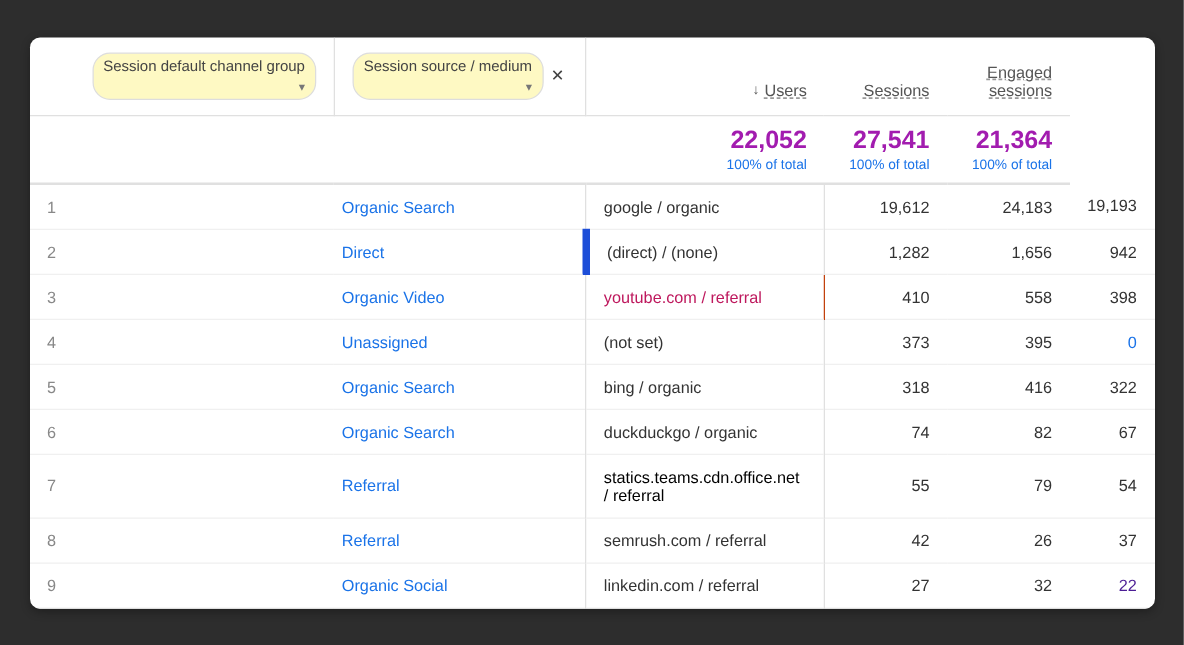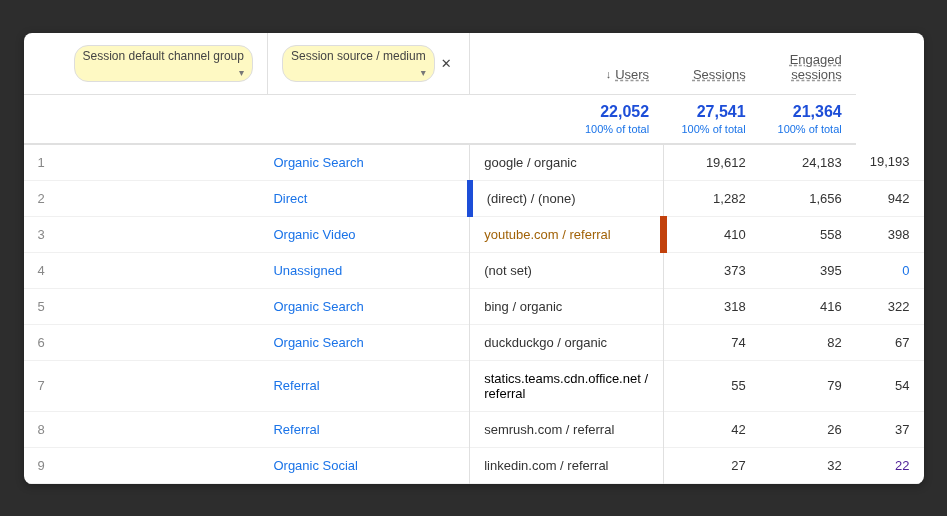--- a/index.html
+++ b/index.html
@@ -107,23 +107,23 @@
     }
 
     .total-cell {
       display: flex;
       flex-direction: column;
       align-items: flex-end;
       gap: 2px;
     }
 
     .total-val {
-      font-size: 16px;
+      font-size: 20px;
       font-weight: 600;
-      color: #1d4ed8;
+      color: #a21caf;
     }
 
     .total-pct {
       font-size: 11px;
       color: #1a73e8;
     }
 
     tbody tr {
       border-bottom: 1px solid #f0f0f0;
     }
@@ -238,21 +238,21 @@
       <td class="td-index" style="width:30px; color:#888;">2</td>
       <td class="td-dim1" style="color:#1a73e8; border-right:6px solid #1d4ed8;">Direct</td>
       <td class="td-dim2" style="border-right:1px solid #e0e0e0; color:#333;">(direct) / (none)</td>
       <td class="td-num" style="text-align:right;">1,282</td>
       <td class="td-num" style="text-align:right;">1,656</td>
       <td class="td-num " style="text-align:right; color:#333;">942</td>
     </tr>
           <tr>
       <td class="td-index" style="width:30px; color:#888;">3</td>
       <td class="td-dim1" style="color:#1a73e8; border-right:1px solid #e0e0e0;">Organic Video</td>
-      <td class="td-dim2" style="border-right:7px solid #c2410c; color:#a16207;">youtube.com / referral</td>
+      <td class="td-dim2" style="border-right:1px solid #c2410c; color:#be185d;">youtube.com / referral</td>
       <td class="td-num" style="text-align:right;">410</td>
       <td class="td-num" style="text-align:right;">558</td>
       <td class="td-num " style="text-align:right; color:#333;">398</td>
     </tr>
           <tr>
       <td class="td-index" style="width:30px; color:#888;">4</td>
       <td class="td-dim1" style="color:#1a73e8; border-right:1px solid #e0e0e0;">Unassigned</td>
       <td class="td-dim2" style="border-right:1px solid #e0e0e0; color:#333;">(not set)</td>
       <td class="td-num" style="text-align:right;">373</td>
       <td class="td-num" style="text-align:right;">395</td>

